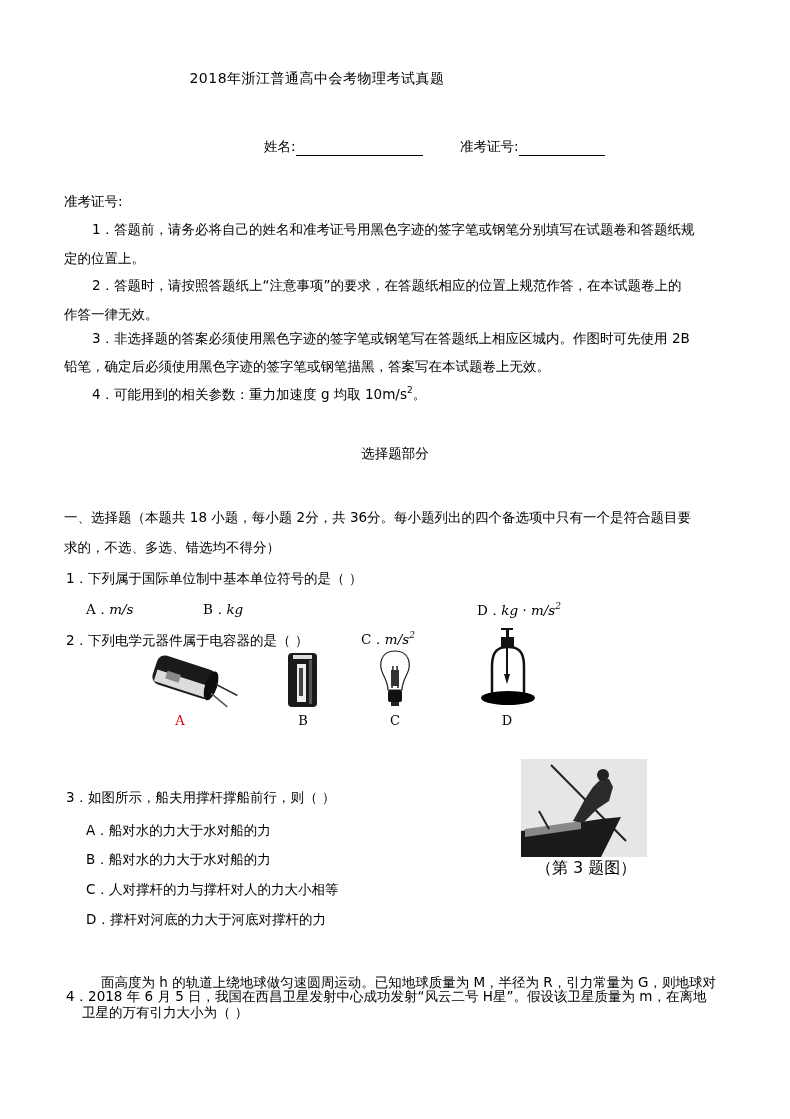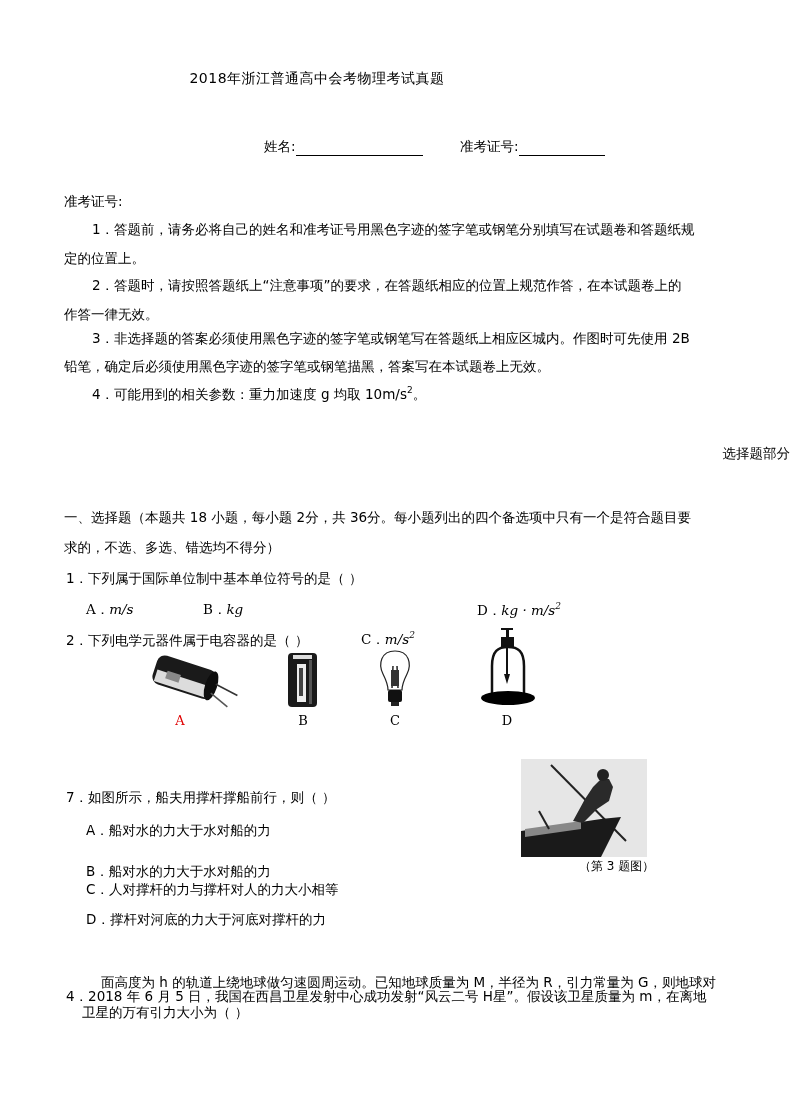--- a/index.html
+++ b/index.html
@@ -36,21 +36,21 @@
 <div class="abs fs14" style="top:277px; left:92px;">2．答题时，请按照答题纸上“注意事项”的要求，在答题纸相应的位置上规范作答，在本试题卷上的</div>
 <div class="abs fs14" style="top:306px; left:64px;">作答一律无效。</div>
 
 <div class="abs fs14" style="top:330px; left:92px;">3．非选择题的答案必须使用黑色字迹的签字笔或钢笔写在答题纸上相应区城内。作图时可先使用 2B</div>
 <div class="abs fs14" style="top:358px; left:64px;">铅笔，确定后必须使用黑色字迹的签字笔或钢笔描黑，答案写在本试题卷上无效。</div>
 
 <div class="abs fs14" style="top:385px; left:92px;">
   <span>4．可能用到的相关参数：重力加速度 g 均取 10m/s</span><sup>2</sup><span>。</span>
 </div>
 
-<div class="abs fs14" style="top:445px; left:0; width:790px; text-align:right;">选择题部分</div>
+<div class="abs fs14" style="top:445px; left:0; width:790px; text-align:center;">选择题部分</div>
 
 <div class="abs fs14" style="top:509px; left:64px;">一、选择题（本题共 18 小题，每小题 2分，共 36分。每小题列出的四个备选项中只有一个是符合题目要</div>
 <div class="abs fs14" style="top:539px; left:64px;">求的，不选、多选、错选均不得分）</div>
 
 <div class="abs fs14" style="top:570px; left:66px;">1．下列属于国际单位制中基本单位符号的是（          ）</div>
 <div class="abs fs14" style="top:601px; left:86px;">
   <span class="mono">A．</span><span class="ital">m/s</span>
 </div>
 <div class="abs fs14" style="top:601px; left:203px;">
   <span class="mono">B．</span><span class="ital">kg</span>
@@ -99,32 +99,32 @@
   <rect x="23" y="2" width="12" height="2" fill="#111"></rect>
   <rect x="28" y="3" width="3" height="8" fill="#111"></rect>
   <rect x="23" y="11" width="13" height="10" fill="#111"></rect>
   <path d="M14 68 L14 40 C14 25 20 21 30 21 C40 21 46 25 46 40 L46 68" fill="none" stroke="#111" stroke-width="2.5"></path>
   <line x1="29" y1="21" x2="29" y2="48" stroke="#111" stroke-width="2"></line>
   <path d="M26 48 L29 58 L32 48 Z" fill="#111"></path>
   <ellipse cx="30" cy="72" rx="27" ry="7" fill="#000"></ellipse>
 </svg>
 <div class="abs figlabel" style="top:713px; left:492px;">D</div>
 
-<div class="abs fs14" style="top:789px; left:66px;">7．如图所示，船夫用撑杆撑船前行，则（          ）</div>
+<div class="abs fs14" style="top:789px; left:66px;">3．如图所示，船夫用撑杆撑船前行，则（          ）</div>
 <div class="abs fs14" style="top:822px; left:86px;">A．船对水的力大于水对船的力</div>
-<div class="abs fs14" style="top:851px; left:86px;margin-top:12px;">B．船对水的力大于水对船的力</div>
+<div class="abs fs14" style="top:851px; left:86px;">B．船对水的力大于水对船的力</div>
 <div class="abs fs14" style="top:881px; left:86px;">C．人对撑杆的力与撑杆对人的力大小相等</div>
 <div class="abs fs14" style="top:911px; left:86px;">D．撑杆对河底的力大于河底对撑杆的力</div>
 
 <svg class="img" style="left:521px; top:759px;" width="126" height="98" viewBox="0 0 126 98">
   <rect x="0" y="0" width="126" height="98" fill="#e6e6e6"></rect>
   <line x1="30" y1="6" x2="105" y2="82" stroke="#222" stroke-width="2"></line>
   <path d="M0 72 L80 60 L100 58 L90 78 L80 98 L0 98 Z" fill="#1a1a1a"></path>
   <path d="M4 70 L60 62 L60 70 L4 78 Z" fill="#888"></path>
   <path d="M52 62 L64 40 L72 28 L80 20 L88 20 L92 28 L88 42 L76 50 L62 64 Z" fill="#2a2a2a"></path>
   <circle cx="82" cy="16" r="6" fill="#222"></circle>
   <line x1="18" y1="52" x2="28" y2="70" stroke="#222" stroke-width="2"></line>
 </svg>
-<div class="abs" style="top:858px; left:536px; font-size:12px;margin-left:43px;">（第 3 题图）</div>
+<div class="abs" style="top:858px; left:536px; font-size:16px;">（第 3 题图）</div>
 
 <div class="abs fs14" style="top:988px; left:66px;">4．2018 年 6 月 5 日，我国在西昌卫星发射中心成功发射“风云二号 H星”。假设该卫星质量为 m，在离地</div>
 <div class="abs fs14" style="top:974px; left:90px;margin-left:11px;">面高度为 h 的轨道上绕地球做匀速圆周运动。已知地球质量为 M，半径为 R，引力常量为 G，则地球对</div>
 <div class="abs fs14" style="top:1004px; left:82px;">卫星的万有引力大小为（          ）</div>
 
 </body></html>

